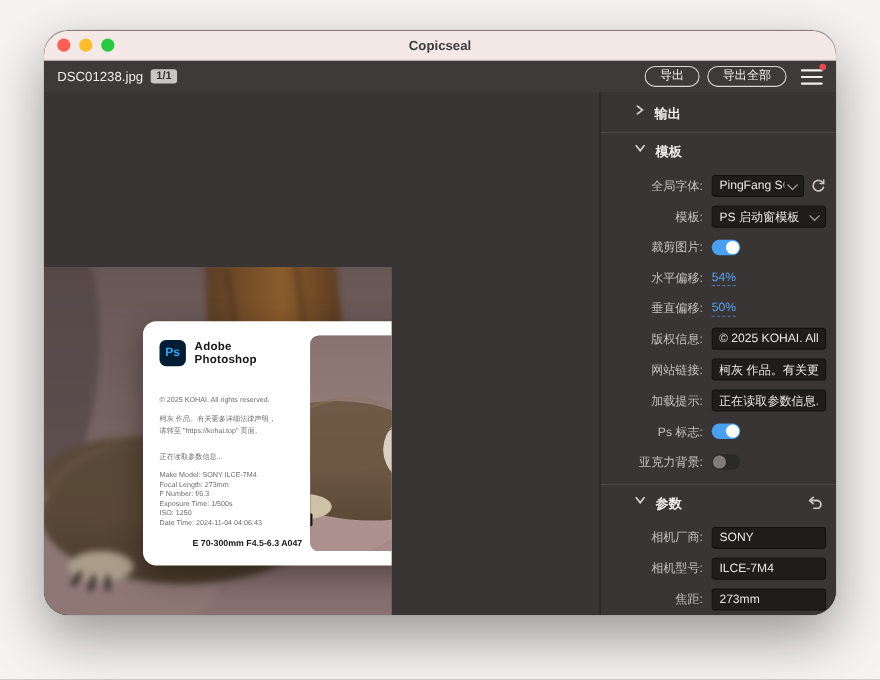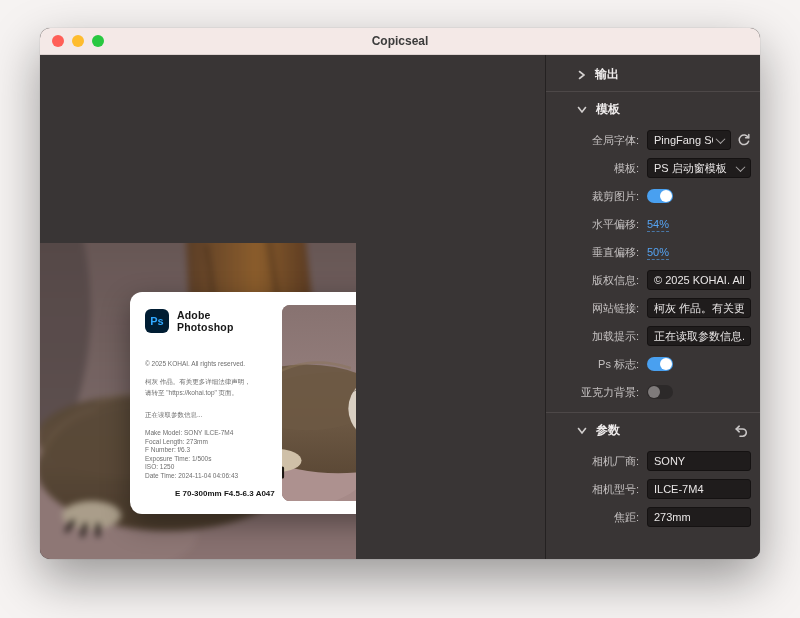--- a/index.html
+++ b/index.html
@@ -5,21 +5,21 @@
   * { margin:0; padding:0; box-sizing:border-box; }
   html,body { width:800px; height:618px; }
   body {
     background:#f6f3f2;
     font-family:"Liberation Sans", sans-serif;
     position:relative;
     overflow:hidden;
   }
   .window {
     position:absolute; left:40px; top:28px; width:720px; height:531px;
-    border-radius:10px; overflow:hidden;
+    border-radius:22px; overflow:hidden;
     box-shadow:0 20px 50px rgba(0,0,0,.38), 0 0 1px rgba(0,0,0,.4);
     display:flex; flex-direction:column; background:#393535;
   }
   
   .titlebar {
     height:27px; flex:0 0 27px; background:#f4e9e7; position:relative;
     display:flex; align-items:center; justify-content:center;
     border-bottom:1px solid #ddd2d0;
   }
   .lights { position:absolute; left:12px; top:7px; display:flex; gap:8px; }
@@ -89,21 +89,21 @@
     position:absolute; left:242px; top:6px; width:153px; height:146px;
     border:1px dashed #bdb9b9; border-radius:8px;
     display:flex; align-items:center; justify-content:center; cursor:pointer;
   }
   
   .sidebar {
     flex:1; background:#393535; border-left:1px solid #242121;
     overflow:hidden; display:flex; flex-direction:column; padding-top:2px;
   }
   .sec-header {
-    display:flex; align-items:center; gap:9px; padding:9px 12px 8px 31px;
+    display:flex; gap:9px; padding:9px 12px 8px 31px;
     color:#efecec; font-weight:bold; font-size:12px; cursor:pointer;
   }
   .sec-header .grow { flex:1; }
   .chev svg, .icon-btn svg { display:block; }
   .divider { height:1px; background:#4d4848; flex:0 0 1px; }
   .row { display:flex; align-items:center; margin:4px 7px 4px 0; height:20px; }
   .row .lbl { flex:0 0 101px; text-align:right; padding-right:8px; color:#c4c0c0; font-size:11px; white-space:nowrap; overflow:hidden; }
   .field {
     width:104px; height:20px; background:#1f1c1c; border:1px solid #151212;
     border-radius:3px; color:#e9e6e6; font-size:11px; padding:0 6px;
@@ -178,20 +178,33 @@
 
   <div class="titlebar">
     <div class="lights">
       <span class="light red"></span>
       <span class="light yellow"></span>
       <span class="light green"></span>
     </div>
     <span class="win-title">Copicseal</span>
   </div>
 
+  <div class="toolbar">
+    <span class="filename">DSC01238.jpg</span>
+    <span class="counter-badge">1/1</span>
+    <span class="tb-spacer"></span>
+    <button class="pill-btn">导出</button>
+    <button class="pill-btn">导出全部</button>
+    <div class="hamburger">
+      <span class="bar b1"></span>
+      <span class="bar b2"></span>
+      <span class="bar b3"></span>
+      <span class="red-dot"></span>
+    </div>
+  </div>
 
   <div class="content">
 
     <div class="left-pane">
 
       <div class="preview">
         <div class="preview-bg">
           <svg viewBox="0 0 320 220" preserveAspectRatio="xMidYMid slice">
               <use href="#scene"></use>
             </svg>

